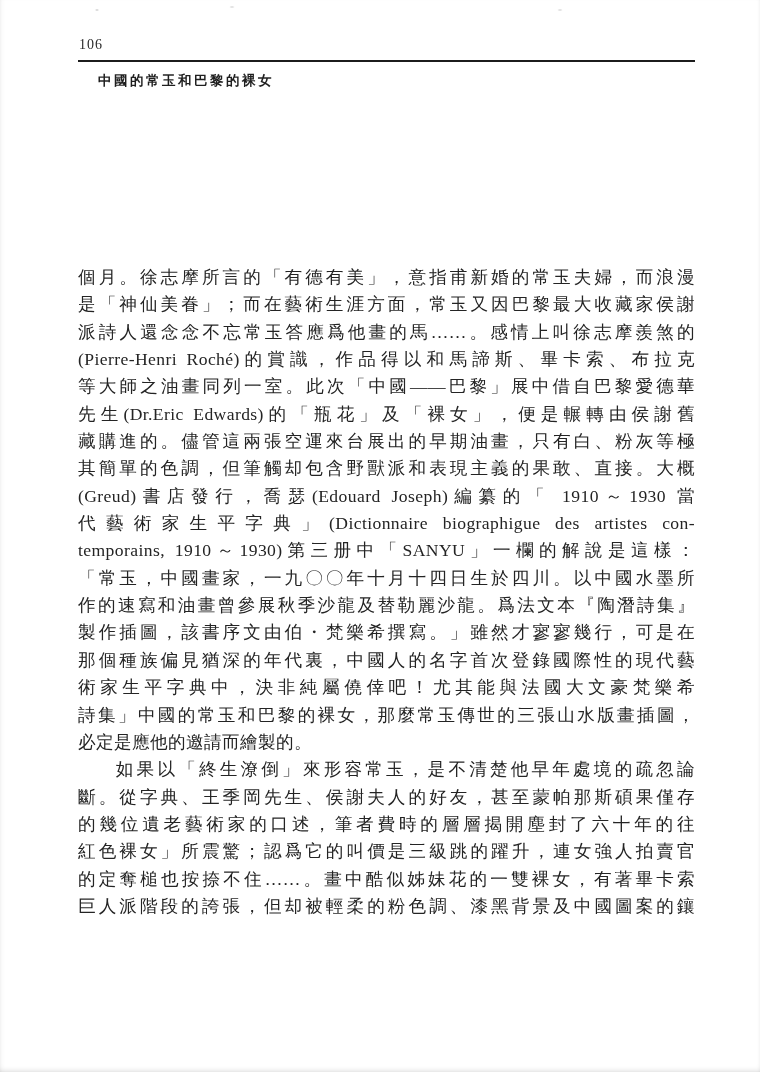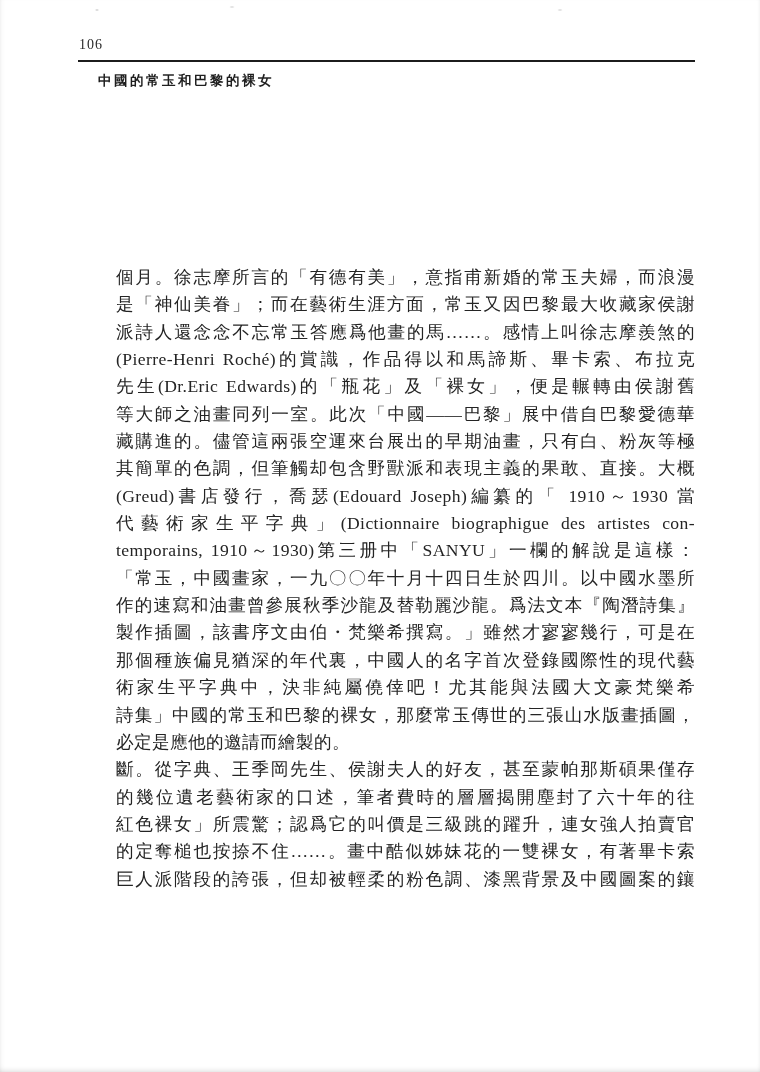--- a/index.html
+++ b/index.html
@@ -43,50 +43,50 @@
     width: 617px;
     font-size: 17.6px;
     color: #242424;
   }
   .textline {
     height: 27.35px; line-height: 27.35px;
     white-space: nowrap;
     letter-spacing: 0.4px;
     text-align: justify;
     text-align-last: justify;
-    margin-left: 38px;
   }
   .textline.endline { text-align-last: left; font-family: Liberation Serif, serif; }
   .textline.indent  { text-indent: 2.15em; }
 </style>
 </head>
 <body>
 
 <div class="page">
   <div class="folio">106</div>
   <div class="head-rule"></div>
   <div class="running-head">中國的常玉和巴黎的裸女</div>
   <div class="text-block">
       <div class="textline">個月。徐志摩所言的「有德有美」，意指甫新婚的常玉夫婦，而浪漫</div>
       <div class="textline">是「神仙美眷」；而在藝術生涯方面，常玉又因巴黎最大收藏家侯謝</div>
       <div class="textline">派詩人還念念不忘常玉答應爲他畫的馬……。感情上叫徐志摩羨煞的</div>
       <div class="textline">(Pierre-Henri Roché)的賞識，作品得以和馬諦斯、畢卡索、布拉克</div>
+      <div class="textline">等大師之油畫同列一室。此次「中國——巴黎」展中借自巴黎愛德華</div>
       <div class="textline">先生(Dr.Eric Edwards)的「瓶花」及「裸女」，便是輾轉由侯謝舊</div>
-      <div class="textline">等大師之油畫同列一室。此次「中國——巴黎」展中借自巴黎愛德華</div>
       <div class="textline">藏購進的。儘管這兩張空運來台展出的早期油畫，只有白、粉灰等極</div>
       <div class="textline">其簡單的色調，但筆觸却包含野獸派和表現主義的果敢、直接。大概</div>
       <div class="textline">(Greud)書店發行，喬瑟(Edouard Joseph)編纂的「 1910～1930 當</div>
       <div class="textline">代藝術家生平字典」(Dictionnaire biographigue des artistes con-</div>
       <div class="textline">temporains, 1910～1930)第三册中「SANYU」一欄的解說是這樣：</div>
       <div class="textline">「常玉，中國畫家，一九〇〇年十月十四日生於四川。以中國水墨所</div>
       <div class="textline">作的速寫和油畫曾參展秋季沙龍及替勒麗沙龍。爲法文本『陶潛詩集』</div>
       <div class="textline">製作插圖，該書序文由伯・梵樂希撰寫。」雖然才寥寥幾行，可是在</div>
       <div class="textline">那個種族偏見猶深的年代裏，中國人的名字首次登錄國際性的現代藝</div>
       <div class="textline">術家生平字典中，決非純屬僥倖吧！尤其能與法國大文豪梵樂希</div>
       <div class="textline">詩集」中國的常玉和巴黎的裸女，那麼常玉傳世的三張山水版畫插圖，</div>
       <div class="textline endline">必定是應他的邀請而繪製的。</div>
+      <div class="textline indent">如果以「終生潦倒」來形容常玉，是不清楚他早年處境的疏忽論</div>
       <div class="textline">斷。從字典、王季岡先生、侯謝夫人的好友，甚至蒙帕那斯碩果僅存</div>
       <div class="textline">的幾位遺老藝術家的口述，筆者費時的層層揭開塵封了六十年的往</div>
       <div class="textline">紅色裸女」所震驚；認爲它的叫價是三級跳的躍升，連女強人拍賣官</div>
       <div class="textline">的定奪槌也按捺不住……。畫中酷似姊妹花的一雙裸女，有著畢卡索</div>
       <div class="textline">巨人派階段的誇張，但却被輕柔的粉色調、漆黑背景及中國圖案的鑲</div>
     </div>
 </div>
 
 </body></html>

